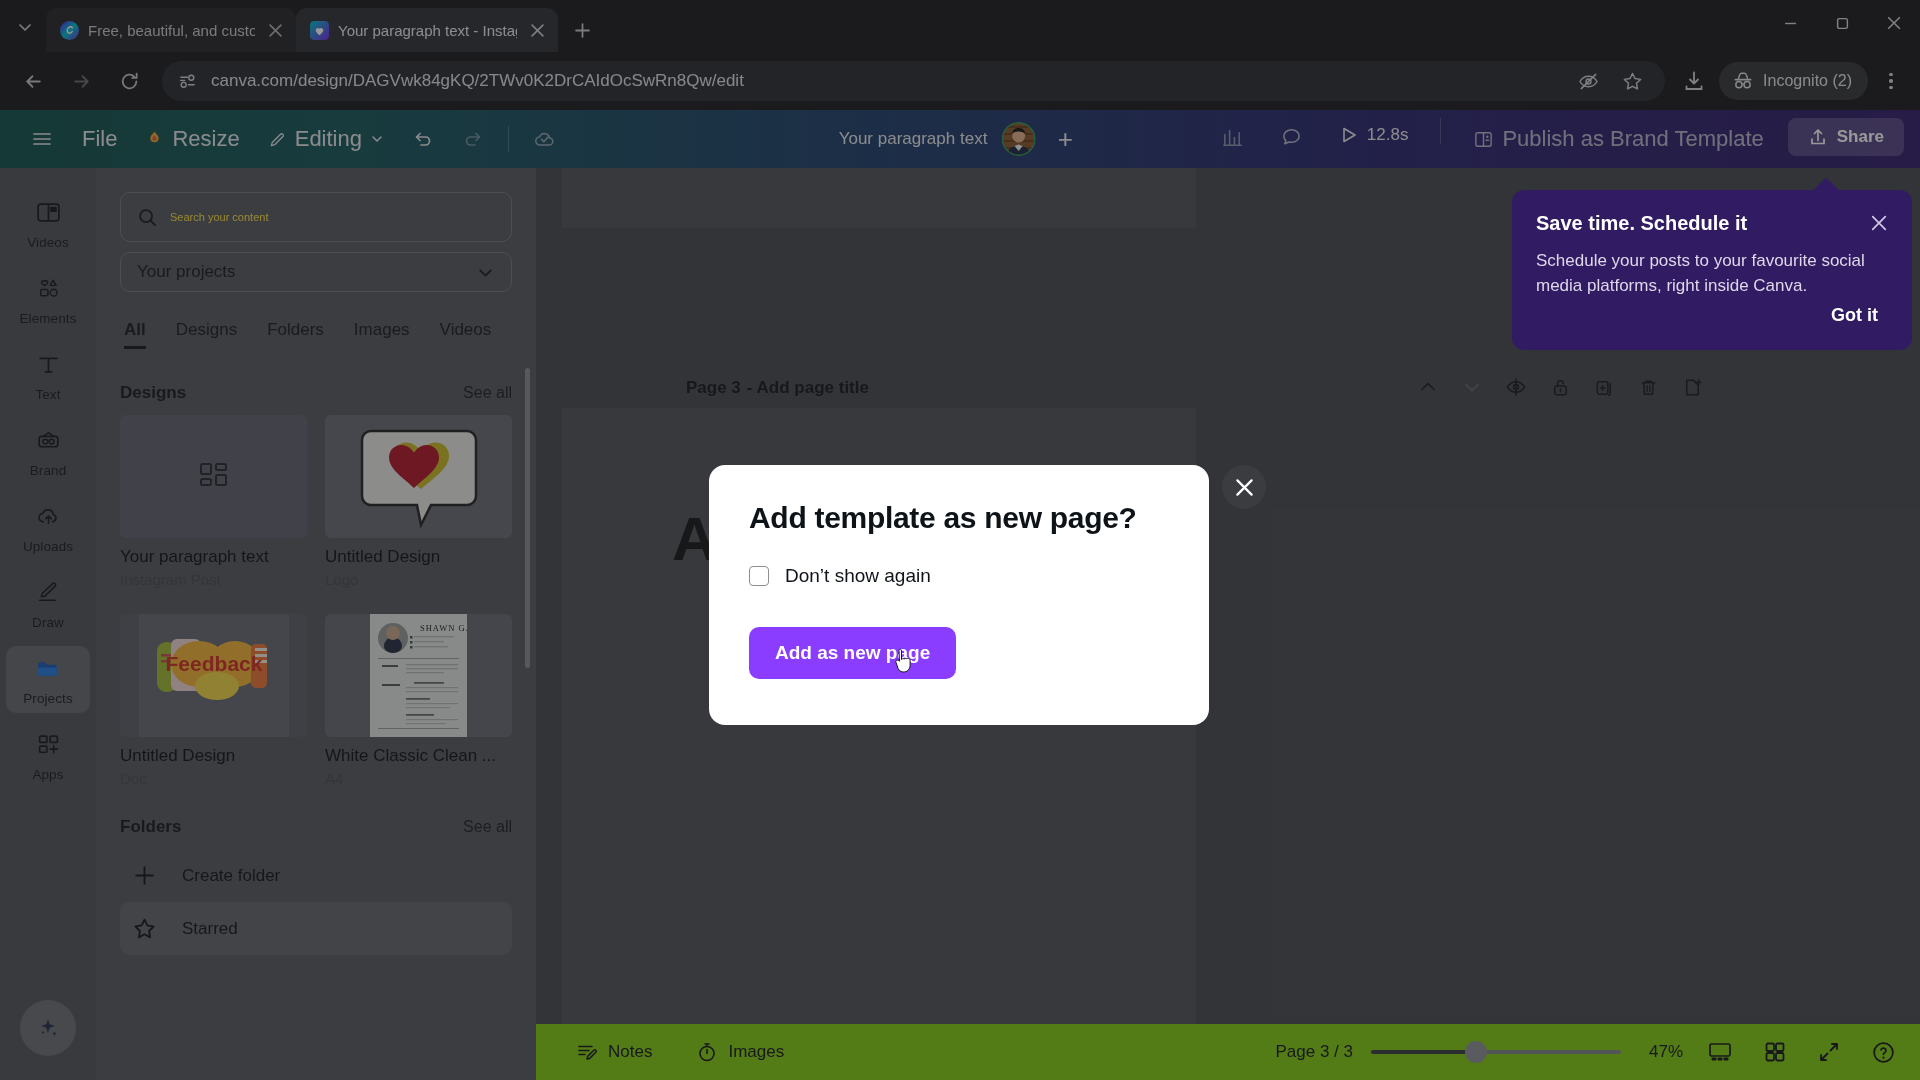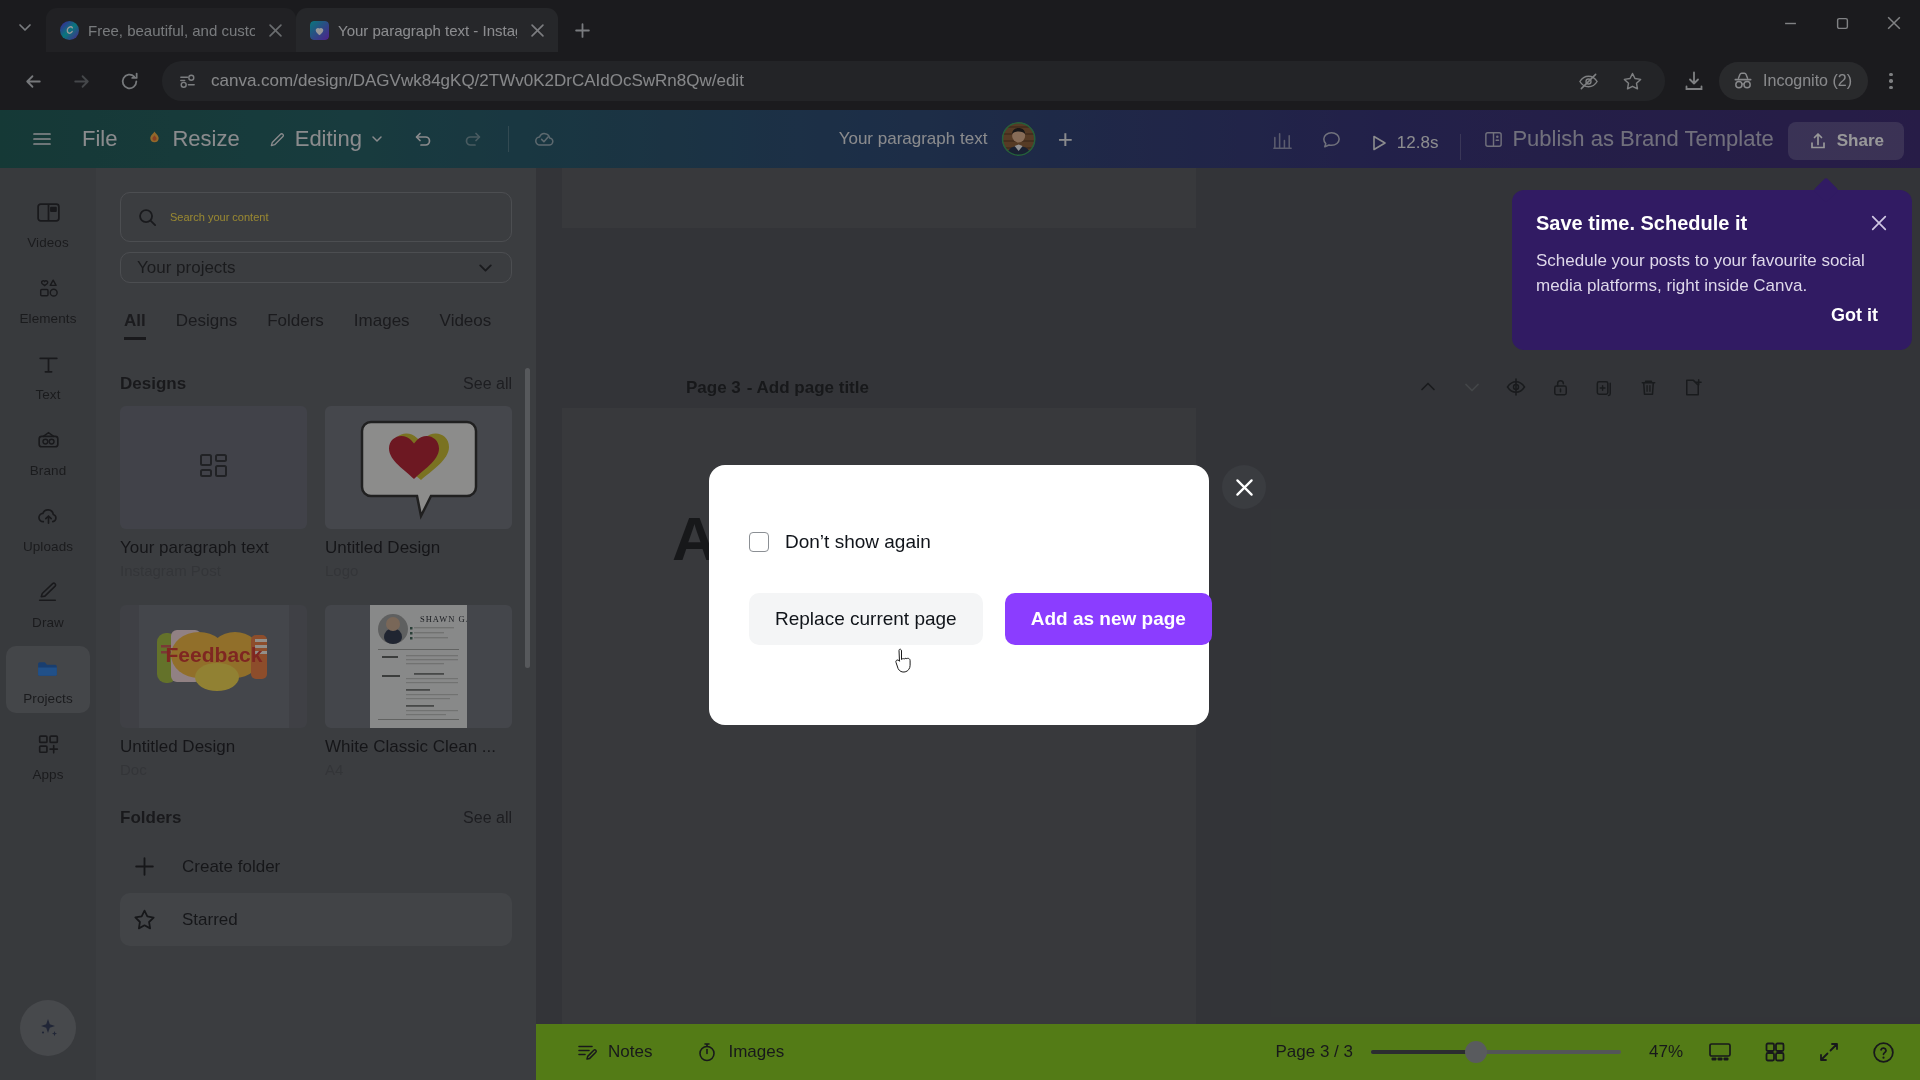--- a/index.html
+++ b/index.html
@@ -58,21 +58,21 @@
     display:flex; align-items:center; color:#e9eaec;
   }
   .ct-left { display:flex; align-items:center; gap:4px; padding-left:18px; }
   .ct-item { display:flex; align-items:center; gap:8px; padding:8px 12px; border-radius:8px; font-size:22px; color:#e7e8ea; white-space:nowrap; }
   .ct-icon { display:flex; align-items:center; justify-content:center; }
   .ct-div { width:1px; height:26px; background:#ffffff33; margin:0 8px; }
   .ct-center { position:absolute; left:50%; transform:translateX(-50%); display:flex; align-items:center; gap:14px; }
   .doc-title { font-size:17px; color:#e7e8ea; white-space:nowrap; }
   .avatar { width:34px; height:34px; border-radius:50%; overflow:hidden; display:block; }
   .plus-btn { width:32px; height:32px; display:flex; align-items:center; justify-content:center; font-size:26px; color:#e7e8ea; font-weight:300; }
-  .ct-right { position:absolute; right:16px; display:flex; align-items:flex-end; gap:2px; }
+  .ct-right { position:absolute; right:16px; display:flex; align-items:flex-start; gap:12px; }
   .timer-pill { display:flex; align-items:center; gap:8px; padding:7px 12px; border-radius:8px; font-size:17px; }
   .share-btn {
     display:flex; align-items:center; gap:9px; padding:9px 20px; border-radius:8px;
     background:#ffffff2e; font-size:17px; color:#fff; font-weight:600;
   }
 
   
   .rail { position:absolute; top:58px; left:0; width:96px; height:912px; background:#55585c; display:flex; flex-direction:column; align-items:center; padding-top:22px; }
   .rail-item { width:84px; padding:9px 0 7px; border-radius:10px; display:flex; flex-direction:column; align-items:center; gap:5px; margin-bottom:9px; color:#1d1e20; }
   .rail-item.active { background:#6a6d71; }
@@ -80,21 +80,21 @@
   .magic-btn { position:absolute; bottom:24px; left:20px; width:56px; height:56px; border-radius:50%; background:#6f7276; display:flex; align-items:center; justify-content:center; }
 
   
   .panel { position:absolute; top:58px; left:96px; width:440px; height:912px; background:#5a5d61; padding:24px 24px 0 24px; overflow:hidden; }
   .search-wrap {
     height:50px; border:1.5px solid #787b7f; border-radius:10px; display:flex; align-items:center;
     gap:12px; padding:0 16px; margin-bottom:10px;
   }
   .search-ph { color:#fde047; font-size:11px; }
   .select-wrap {
-    height:31px; border:1.5px solid #787b7f; border-radius:10px; display:flex; align-items:center;
+    height:40px; border:1.5px solid #787b7f; border-radius:10px; display:flex; align-items:center;
     justify-content:space-between; padding:0 16px; margin-bottom:28px;
   }
   .select-val { color:#1f2022; font-size:17px; }
   .tabs-row { display:flex; gap:30px; padding:0 4px 12px; }
   .ptab { font-size:17px; color:#202124; padding-bottom:6px; }
   .ptab.active { font-weight:700; border-bottom:3px solid #1d1e20; }
   .sec-head { display:flex; align-items:center; justify-content:space-between; margin:22px 0 12px; }
   .sec-title { font-size:17px; font-weight:700; color:#1d1e20; }
   .sec-link { font-size:16px; color:#25262a; }
   .grid { display:grid; grid-template-columns:1fr 1fr; gap:14px 18px; }
@@ -789,26 +789,26 @@
   <div class="toast-close">
     <svg width="16" height="16" viewBox="0 0 14 14">
         <path d="M1.5 1.5l11 11M12.5 1.5l-11 11" stroke="currentColor" stroke-width="1.5" stroke-linecap="round"></path>
       </svg>
   </div>
   <div class="toast-body">Schedule your posts to your favourite social media platforms, right inside Canva.</div>
   <div class="toast-got">Got it</div>
 </div>
 
 <div class="modal">
+  <div class="modal-title">Add template as new page?</div>
   <div class="check-row">
     <span class="checkbox"></span>
     <span class="check-label">Don’t show again</span>
   </div>
   <div class="modal-actions">
-    <div class="btn btn-secondary">Replace current page</div>
     <div class="btn btn-primary">Add as new page</div>
   </div>
 </div>
 
 <div class="modal-close">
   <svg width="19" height="19" viewBox="0 0 16 16">
       <path d="M2 2l12 12M14 2L2 14" stroke="currentColor" stroke-width="1.9" stroke-linecap="round"></path>
     </svg>
 </div>
 

